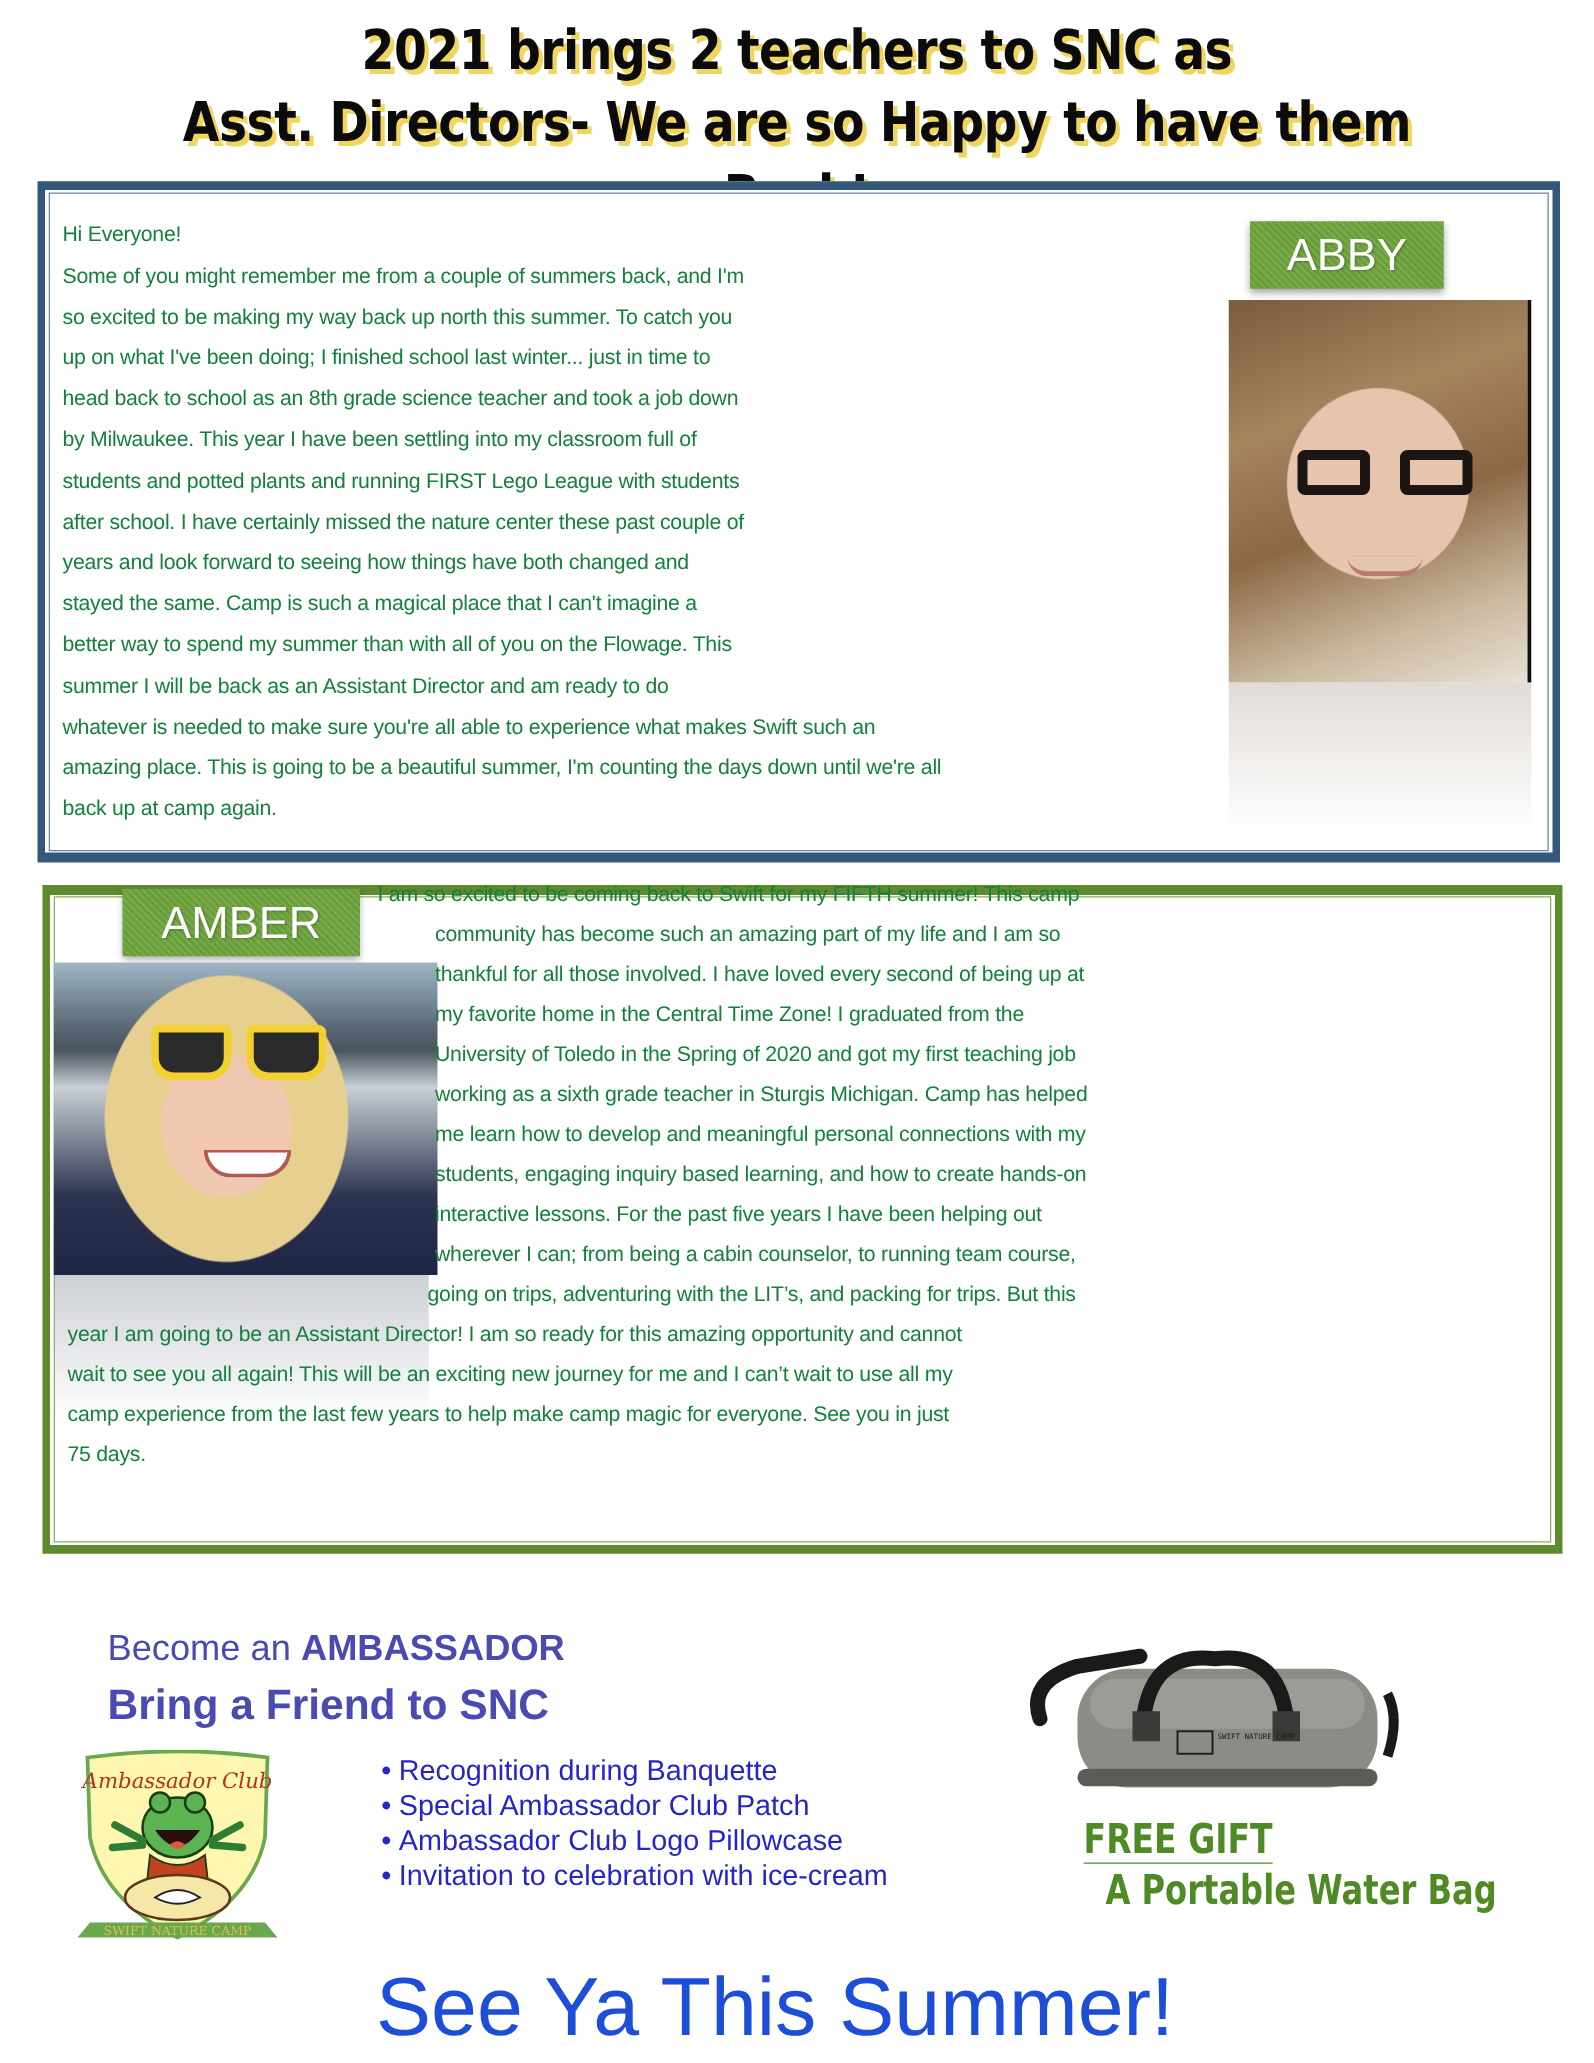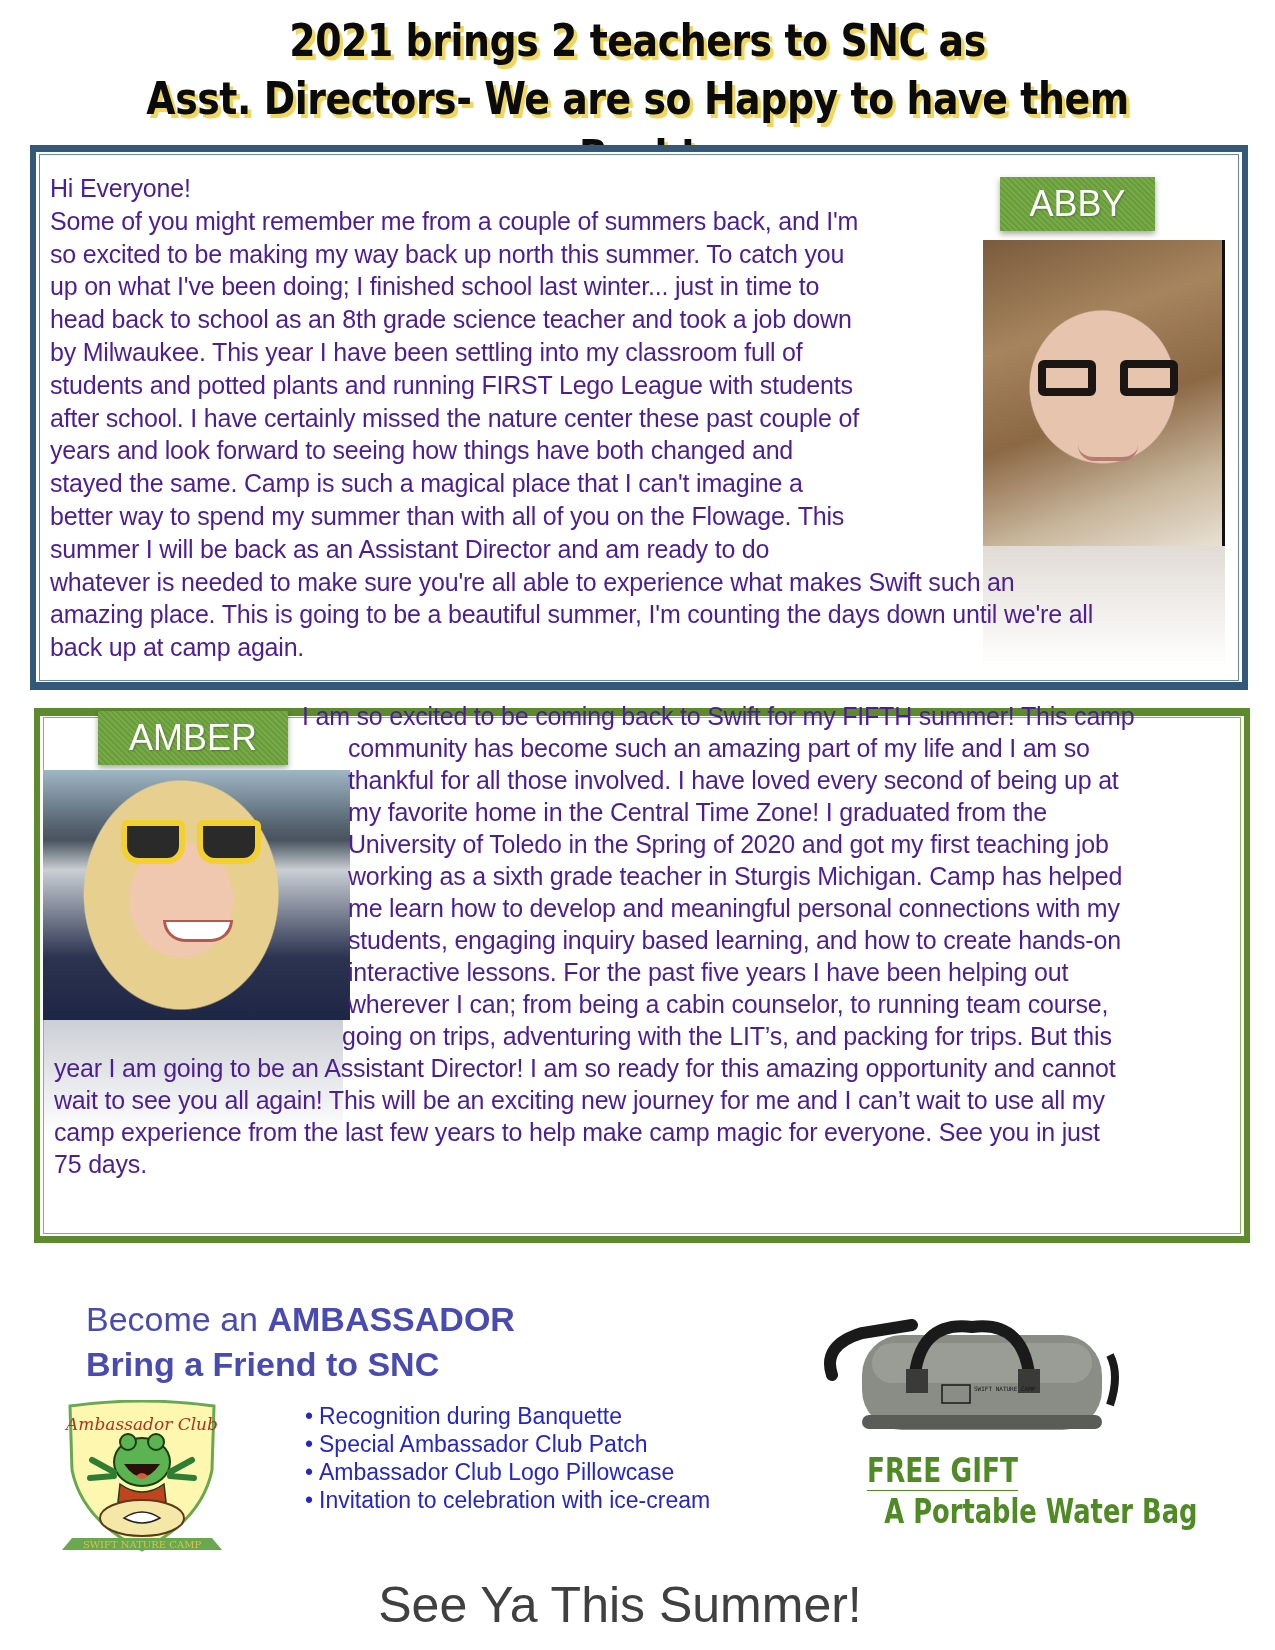--- a/index.html
+++ b/index.html
@@ -18,21 +18,21 @@
   .box {
     position: absolute; background: #fff;
   }
   .box.blue { left: 30px; top: 145px; width: 1218px; height: 545px;
     border: 6px solid #33587a; border-top-width: 7px; border-bottom-width: 8px;
     outline: 1px solid #6a87a1; outline-offset: -10px; }
   .box.green { left: 34px; top: 708px; width: 1216px; height: 535px;
     border: 6px solid #5e8a2e; border-top-width: 8px; border-bottom-width: 7px;
     outline: 1px solid #8ab05a; outline-offset: -10px; }
 
-  .body-text { font-size: 25px; line-height: 32.8px; color: #4c1d95; letter-spacing: -0.2px; }
+  .body-text { font-size: 17px; line-height: 32.8px; color: #15803d; letter-spacing: -0.2px; }
 
   .abby-text { position: absolute; left: 50px; top: 172px; width: 1180px; }
   .abby-line { display:block; white-space: nowrap; }
 
   .name-tag {
     position: absolute; height: 54px; background: #6fa43e;
     background-image: repeating-linear-gradient(45deg, rgba(255,255,255,0.06) 0 2px, rgba(0,0,0,0.05) 2px 4px);
     color: #fff; font-size: 36px; line-height: 54px; text-align: center;
     box-shadow: 0 3px 6px rgba(0,0,0,0.35);
     text-shadow: 1px 1px 2px rgba(0,0,0,0.25);
@@ -61,39 +61,39 @@
   .amber-photo .shades span { position:absolute; top:0; width: 64px; height: 44px; background:#2a2a2a; border: 6px solid #f2d031; border-radius: 6px 6px 18px 18px; }
   .amber-photo .shades span:first-child { left: 0; }
   .amber-photo .shades span:last-child { right: 0; }
   .amber-photo .smile { position:absolute; left: 120px; top: 150px; width: 70px; height: 22px; background:#fff; border-radius: 0 0 35px 35px; border: 3px solid #b5584f; border-top-width: 2px; }
   .amber-fade { position:absolute; left: 43px; top: 1020px; width: 300px; height: 115px;
     background: linear-gradient(180deg, rgba(170,175,185,0.6), rgba(255,255,255,0)); }
 
   .amber-text { position: absolute; left: 52px; top: 700px; width: 1180px; }
   .amber-line { display:block; white-space: nowrap; position: absolute; }
 
-  .amb-title { position:absolute; left: 86px; top: 1297px; font-size: 34px; line-height: 44px; color: #4a4bb0; }
+  .amb-title { position:absolute; left: 86px; top: 1297px; font-size: 29px; line-height: 44px; color: #4a4bb0; }
   .amb-title b { font-weight: bold; }
   .amb-sub { position:absolute; left: 86px; top: 1342px; font-size: 34px; line-height: 44px; font-weight: bold; color: #4a4bb0; }
 
   .badge { position:absolute; left: 62px; top: 1400px; width: 160px; height: 160px; }
 
   .benefits { position:absolute; left: 305px; top: 1402px; list-style: none; }
   .benefits li { font-size: 23px; line-height: 28px; font-weight: normal; color: #2525c8; white-space: nowrap; }
   .benefits li .dot { display:inline-block; width: 14px; color:#2525c8; }
 
   .bag { position:absolute; left: 822px; top: 1315px; width: 300px; height: 125px; }
 
   .gift { position:absolute; left: 848px; top: 1452px; width: 330px; text-align:left;
     color: #4f8a25; font-family: "DejaVu Sans", sans-serif; font-weight: bold; }
   .gift .g1 { display:inline-block; font-size: 33px; line-height: 38px; border-bottom: 1.5px solid #4f8a25; transform: scaleX(0.8); }
   .gift .g2 { display:block; font-size: 33px; line-height: 42px; transform: scaleX(0.78); white-space: nowrap; }
 
   .closing { position:absolute; left: 0; top: 1575px; width: 1240px; text-align:center;
-    font-size: 50px; line-height: 60px; color: #404040; }
+    font-size: 66px; line-height: 60px; color: #1d4ed8; }
 </style>
 </head>
 <body>
 
 <h1 class="headline">
   <span class="l1">2021 brings 2 teachers to SNC as</span>
   <span class="l2">Asst. Directors- We are so Happy to have them Back!</span>
 </h1>
 
 <section class="box blue"></section>

